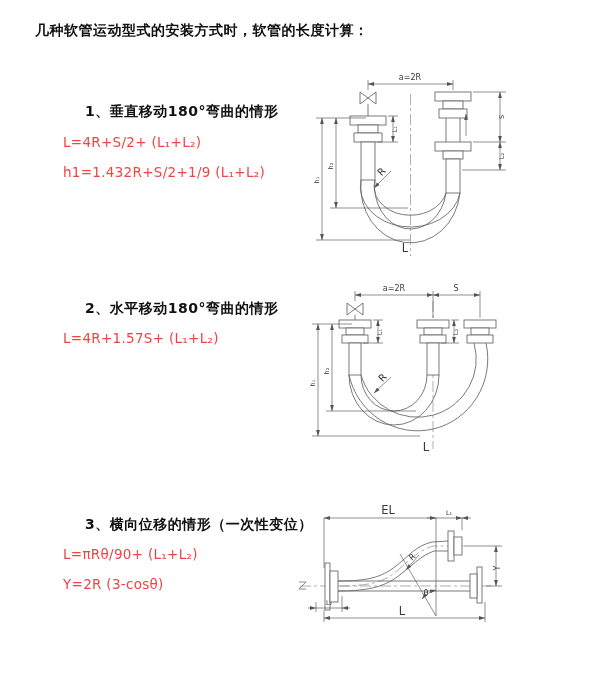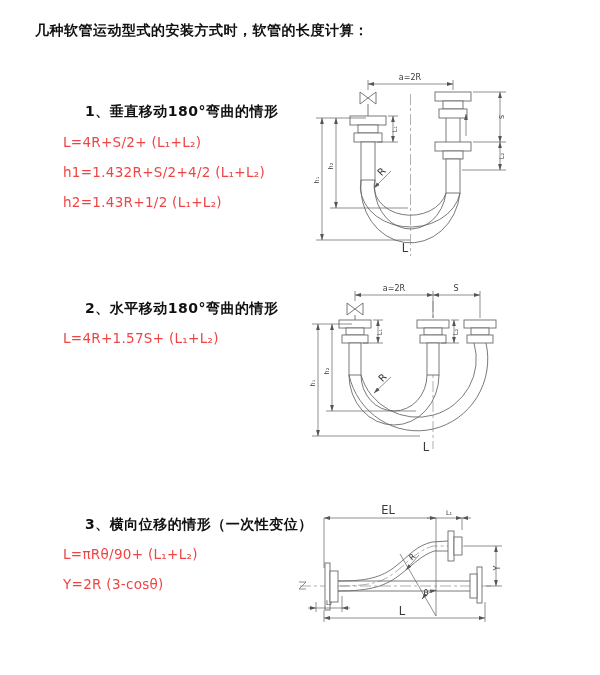--- a/index.html
+++ b/index.html
@@ -23,22 +23,21 @@
 </style>
 </head>
 <body>
 
 <div class="page">
 
   <div class="title">几种软管运动型式的安装方式时，软管的长度计算：</div>
 
   <div class="sec-heading" style="left:45px;top:103px">1、垂直移动180°弯曲的情形</div>
   <div class="formula" style="left:63px;top:134px">L=4R+S/2+ (L₁+L₂)</div>
-  <div class="formula" style="left:63px;top:164px">h1=1.432R+S/2+4/2 (L₁+L₂)</div>
-  <div class="formula" style="left:63px;top:194px">h2=1.43R+1/2 (L₁+L₂)</div>
+  <div class="formula" style="left:63px;top:164px">h1=1.432R+S/2+1/9 (L₁+L₂)</div>
 
   <svg style="left:308px;top:68px" width="278" height="200" viewBox="0 0 278 200">
     <defs>
       <marker id="a1" viewBox="0 0 10 10" refX="9.5" refY="5" markerWidth="9" markerHeight="9" orient="auto-start-reverse">
         <path d="M0,2 L10,5 L0,8 Z" fill="#555"></path>
       </marker>
       <pattern id="xh1" width="5" height="5" patternUnits="userSpaceOnUse">
         <path d="M0,5 L5,0 M0,0 L5,5" stroke="#9a9a9a" stroke-width="0.5"></path>
       </pattern>
     </defs>

